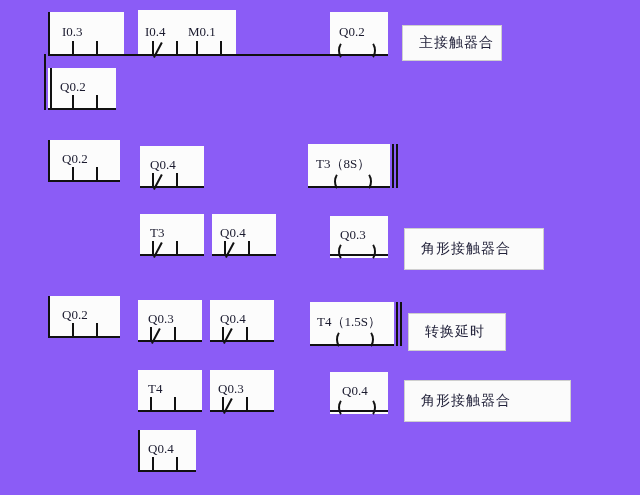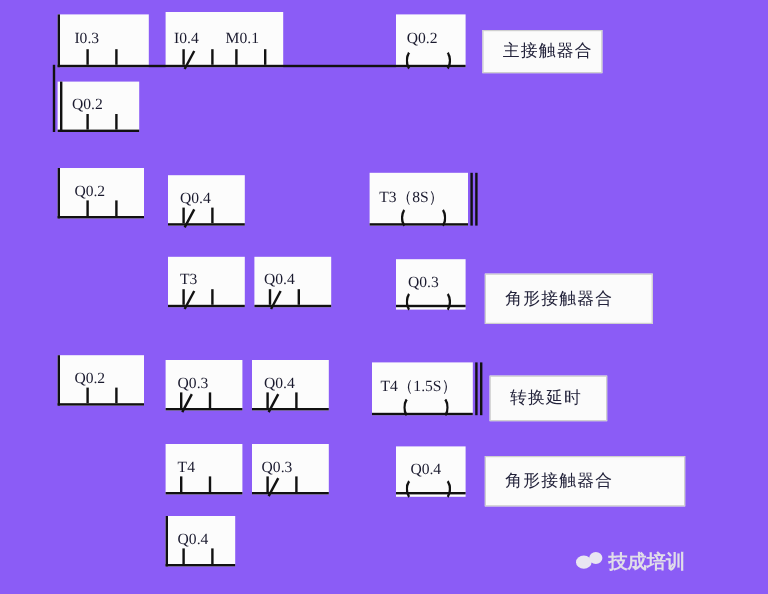--- a/index.html
+++ b/index.html
@@ -236,21 +236,14 @@
   <div class="tile" style="left:138px; top:430px; width:58px; height:42px;"></div>
   <div class="wire h" style="left:138px; top:470px; width:58px;"></div>
   <div class="wire v" style="left:138px; top:430px; height:42px;"></div>
 
   <span class="sym-label" style="left:148px; top:442px;">Q0.4</span>
   <div class="contact" style="left:152px; top:457px; width:26px;">
     <i class="bar l"></i>
       <i class="bar r"></i>
   </div>
 
-  <div id="watermark" style="left:480px; top:458px;">
-    <span id="wm-mark">
-      <i class="b1"></i>
-        <i class="b2"></i>
-    </span>
-    <span>技成培训</span>
-  </div>
 
 </div>
 
 </body></html>

